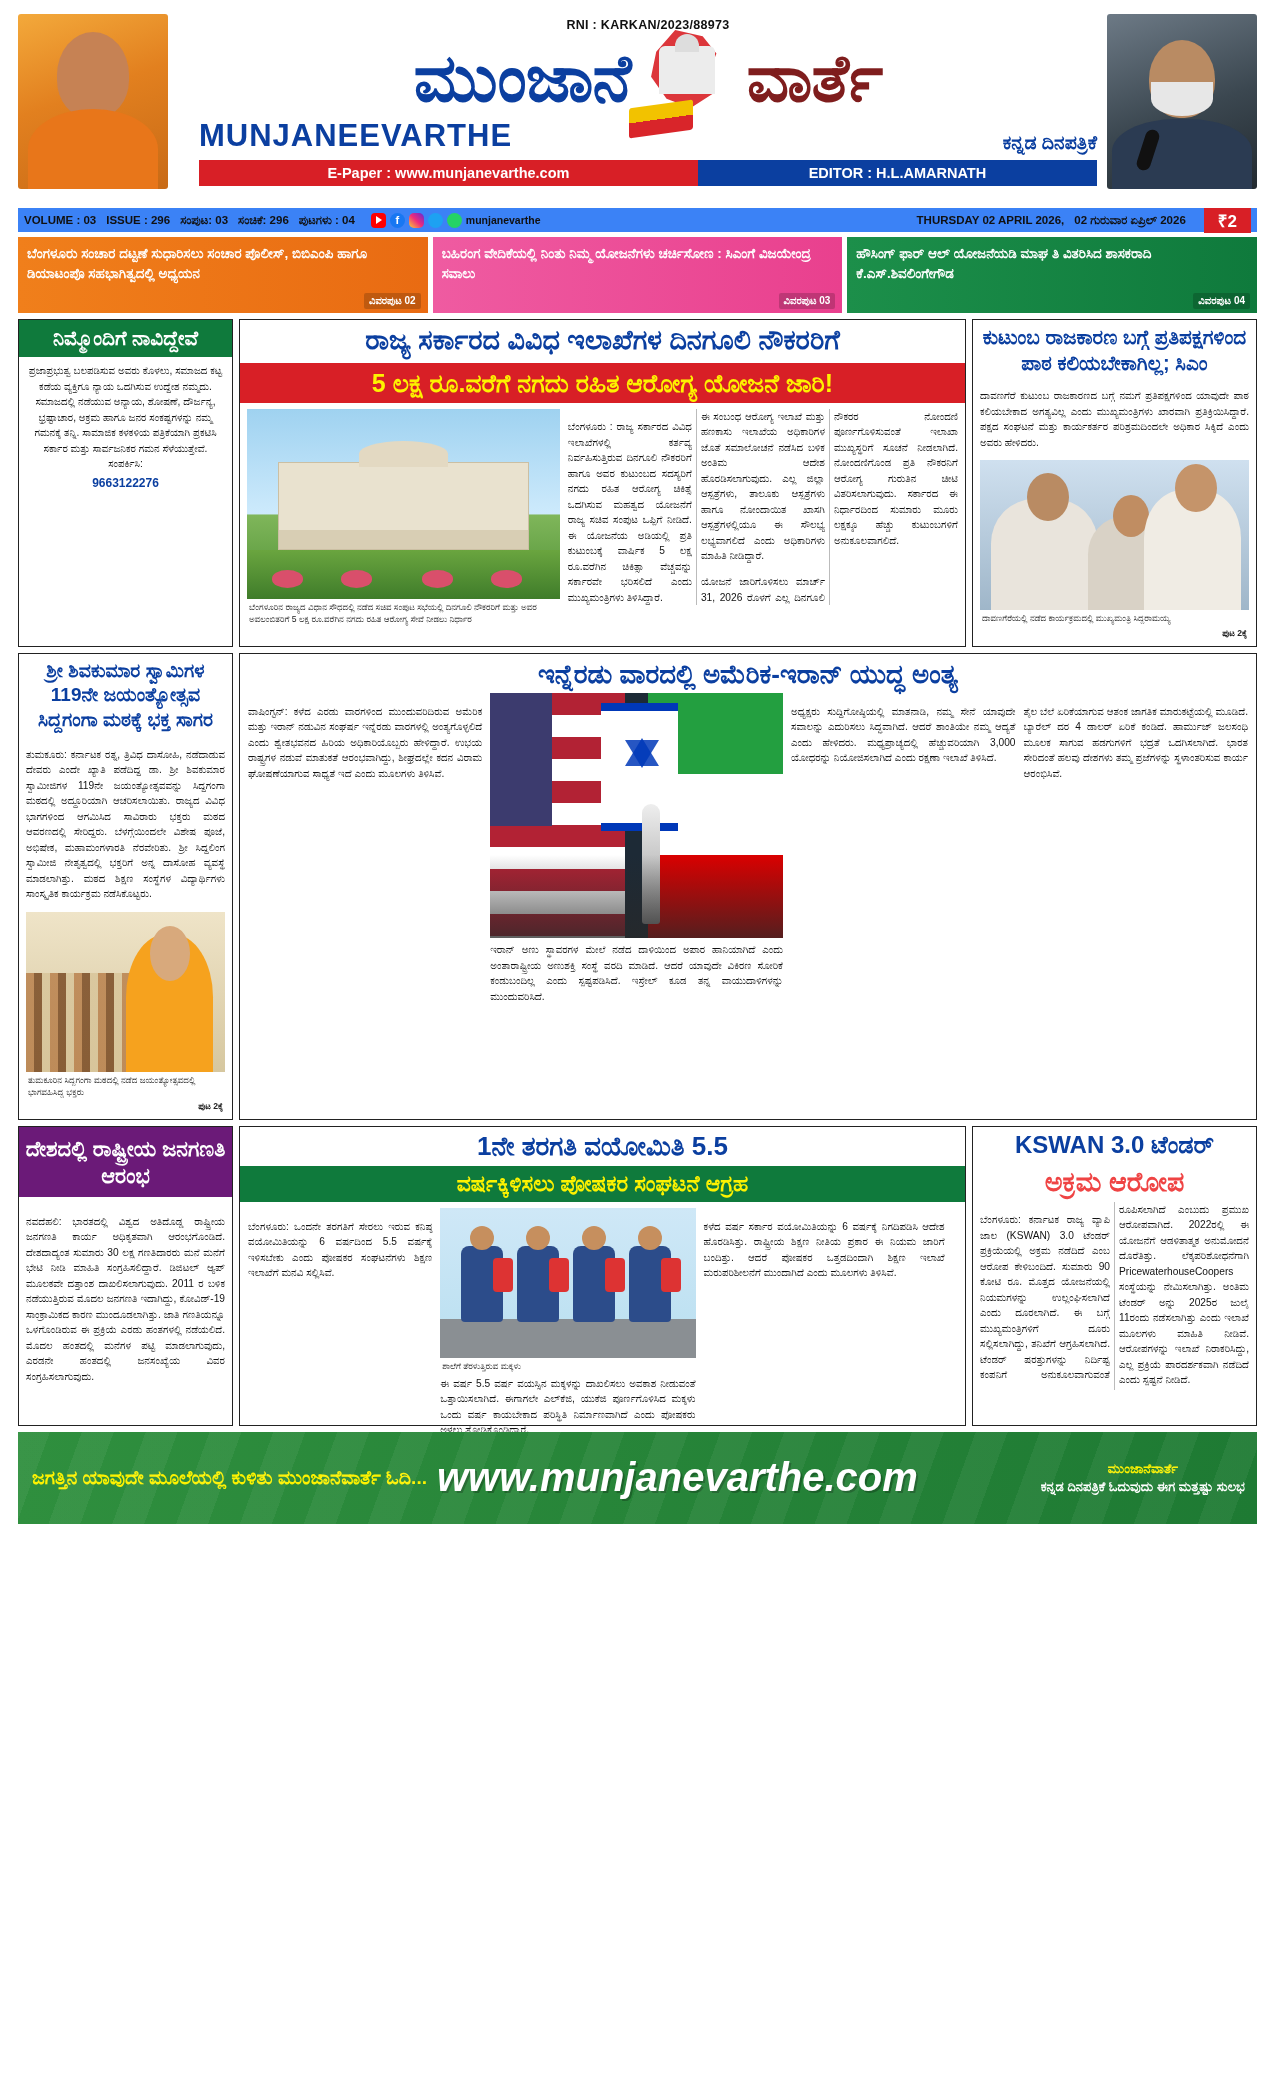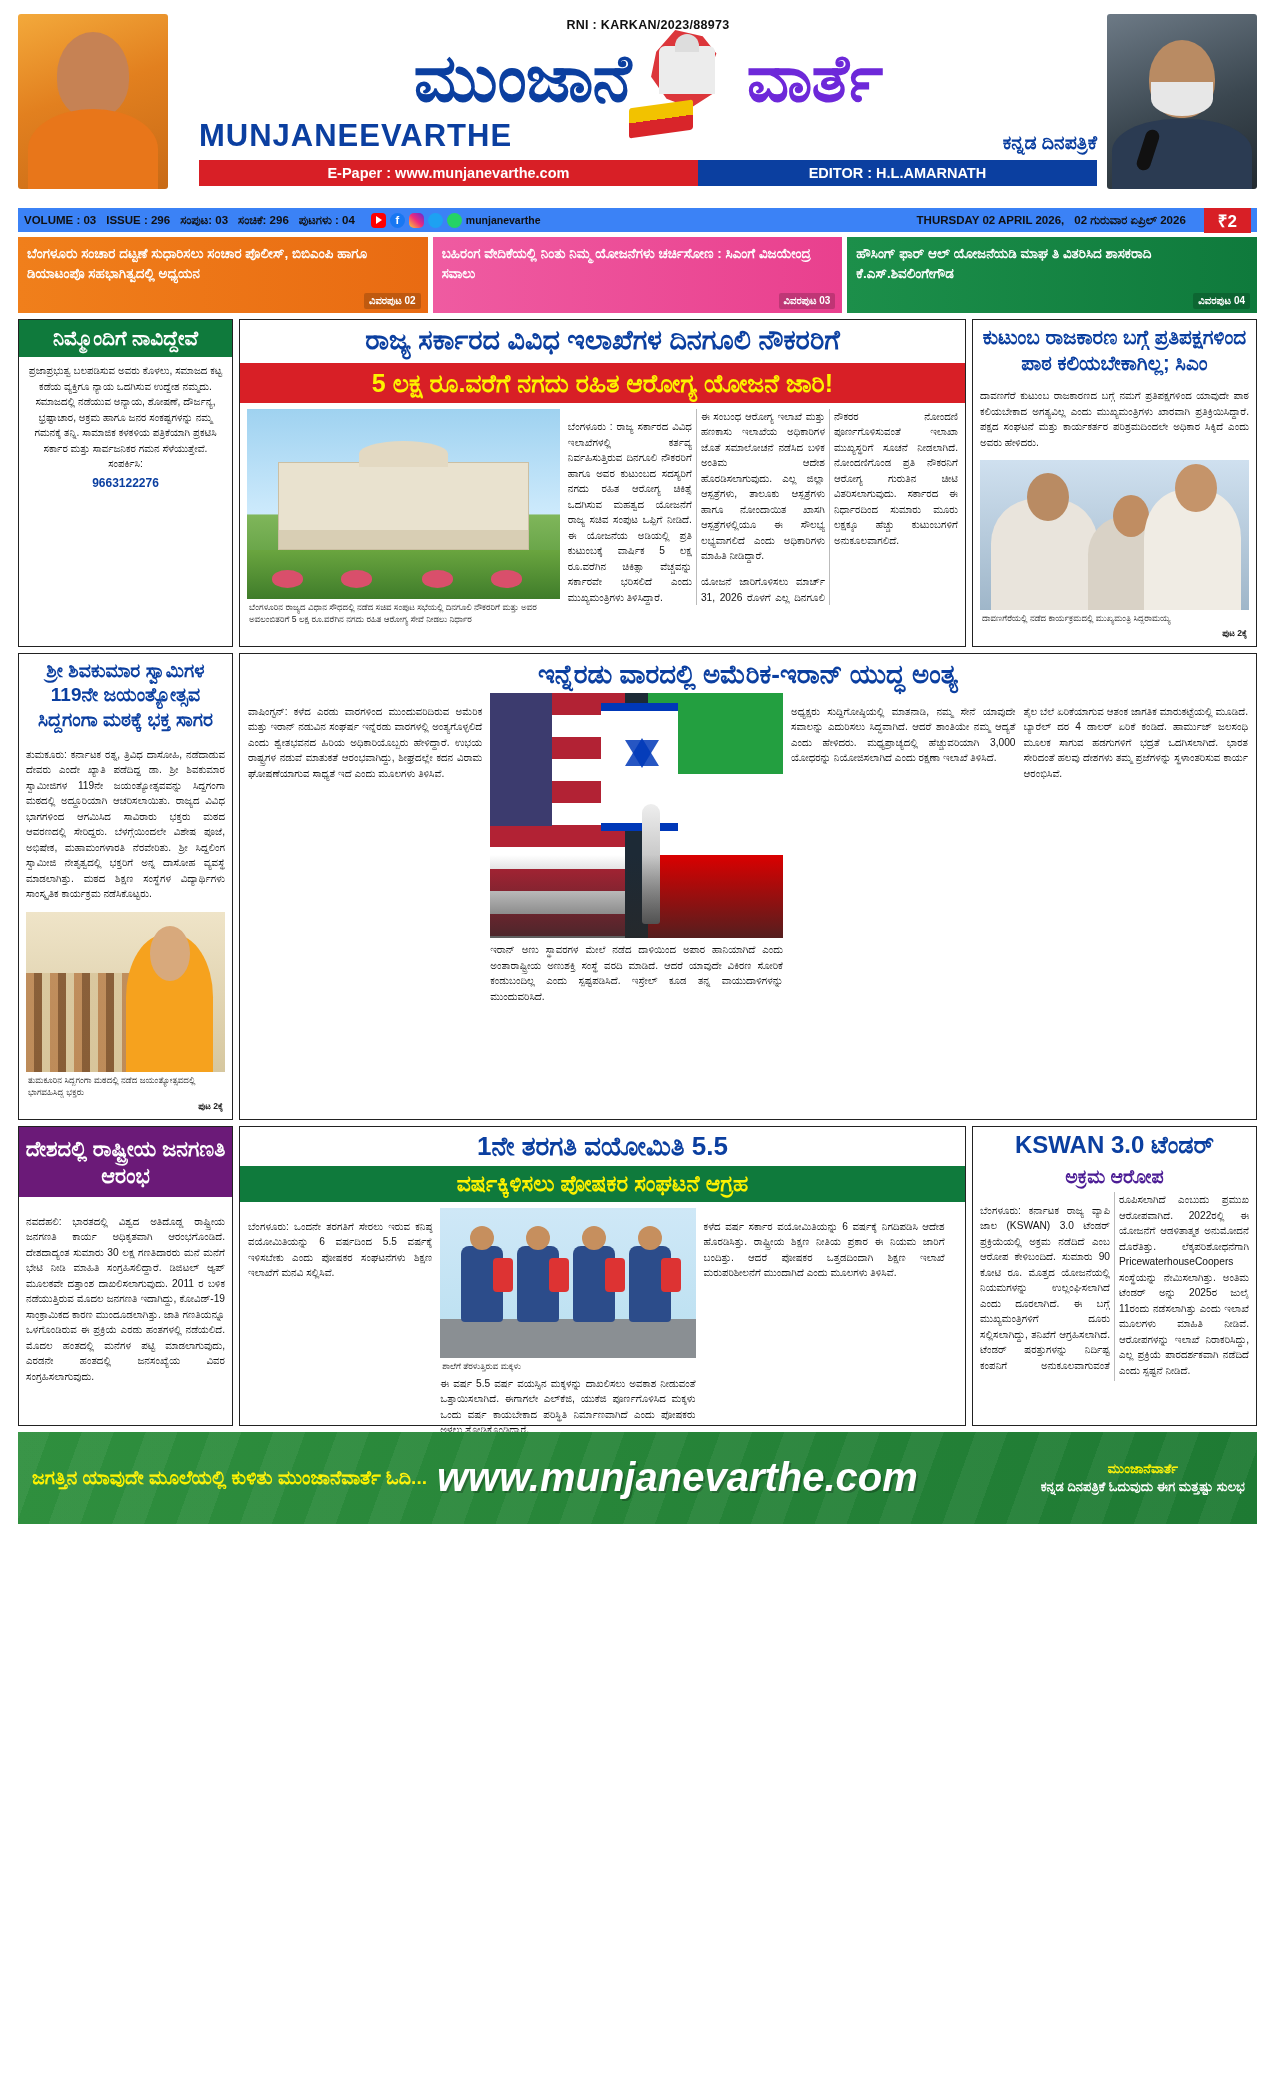--- a/index.html
+++ b/index.html
@@ -23,21 +23,21 @@
   .mh-photo.left .body { position:absolute; bottom:0; left:50%; transform:translateX(-50%); width:130px; height:80px; border-radius:50% 50% 0 0; background:#e8761a; }
   .mh-photo.right .face { top:26px; width:66px; height:78px; border-radius:50% 50% 46% 46%; background:#b98b63; }
   .mh-photo.right .body { position:absolute; bottom:0; left:50%; transform:translateX(-50%); width:140px; height:70px; border-radius:46% 46% 0 0; background:#2b3b52; }
   .mh-photo.right .beard { position:absolute; top:68px; left:50%; transform:translateX(-50%); width:62px; height:34px; border-radius:0 0 50% 50%; background:#e7e7e7; }
   .mh-photo.right .mic { position:absolute; bottom:18px; left:34px; width:14px; height:42px; border-radius:7px; background:#111; transform:rotate(18deg); }
 
   .mh-center { flex:1; padding:0 10px; text-align:center; position:relative;margin-left:21px; }
   .rni { font-size:12.5px; font-weight:bold; letter-spacing:.3px; color:#111; margin-top:4px; }
   .title-row { display:flex; align-items:center; justify-content:center; gap:4px; margin-top:-2px; }
   .kn-title { font-size:66px; font-weight:bold; color:#0b3fa0; line-height:1; font-family:"Liberation Sans", sans-serif; letter-spacing:-1px; }
-  .kn-title.red { color:#6d28d9; }
+  .kn-title.red { color:#7f1d1d; }
   .map-emblem { width:108px; height:96px; position:relative; }
   .map-emblem .karn { position:absolute; inset:0 16px 18px 6px; background:#d9252a; clip-path:polygon(40% 0%,72% 8%,88% 30%,78% 58%,86% 80%,58% 100%,30% 88%,12% 60%,18% 28%); opacity:.92; }
   .map-emblem .vidhana { position:absolute; left:24px; top:16px; width:56px; height:48px; background:#ececec; border-radius:6px 6px 0 0; }
   .map-emblem .dome { position:absolute; left:40px; top:4px; width:24px; height:18px; background:#ddd; border-radius:12px 12px 0 0; }
   .map-emblem .flag { position:absolute; left:-6px; bottom:-8px; width:64px; height:30px; background:linear-gradient(#f2c200 50%,#d9252a 50%); transform:skewY(-8deg); border-radius:3px; }
   .eng-title { font-size:31px; font-weight:bold; letter-spacing:1px; color:#0b3fa0; margin-top:-8px; }
   .sub-kn { font-size:19px; font-weight:bold; color:#0b3fa0; margin-top:-4px; }
 
   .epaper-row { display:flex; margin-top:6px; height:26px; }
   .epaper { flex:1.25; background:#d81f26; color:#fff; font-size:14.5px; font-weight:bold; display:flex; align-items:center; justify-content:center; }
@@ -130,21 +130,21 @@
   .flags .smoke { position:absolute; left:0; bottom:0; width:100%; height:34%; background:linear-gradient(transparent,rgba(40,40,40,.75)); }
 
   
   .band3 { margin-top:6px; display:flex; gap:6px; height:300px; }
   .b3-left { width:215px; }
   .b3-mid { flex:1; }
   .b3-right { width:285px; }
   .purple-head { background:#6b1a78; color:#fff; text-align:center; font-size:21px; font-weight:bold; padding:8px 6px; line-height:1.3; }
   .green-sub-head { background:#0f7a3c; color:#fdf200; font-size:22px; font-weight:bold; text-align:center; padding:5px 4px; line-height:1.2; }
   .blue-head2 { font-size:26px; font-weight:bold; color:#0b3fa0; text-align:center; line-height:1.2; padding:4px; }
-  .red-head2 { font-size:19px; font-weight:bold; color:#4c1d95; text-align:center; line-height:1.2; padding:2px 4px 4px; }
+  .red-head2 { font-size:27px; font-weight:bold; color:#ef4444; text-align:center; line-height:1.2; padding:2px 4px 4px; }
   .kids { height:150px; background:linear-gradient(#cfe8f7,#b9dff0); position:relative; overflow:hidden; }
   .kids .ground { position:absolute; left:0; right:0; bottom:0; height:26%; background:#8a8f93; }
   .kids .kid { position:absolute; bottom:24%; width:42px; height:76px; background:#2c4c8a; border-radius:8px 8px 4px 4px; }
   .kids .kid:before { content:""; position:absolute; left:9px; top:-20px; width:24px; height:24px; border-radius:50%; background:#c68f5e; }
   .kids .kid:after { content:""; position:absolute; right:-10px; top:12px; width:20px; height:34px; background:#d33; border-radius:4px; }
 
   
   .footer { margin-top:6px; height:92px; background:linear-gradient(90deg,#2f8f3e,#1e7a33); display:flex; align-items:center; position:relative; overflow:hidden; }
   .foot-kn { color:#fdf200; font-size:19px; font-weight:bold; padding-left:14px; white-space:nowrap; }
   .foot-url { color:#fff; font-size:40px; font-weight:bold; font-style:italic; margin-left:10px; text-shadow:2px 2px 0 rgba(0,0,0,.25); }

